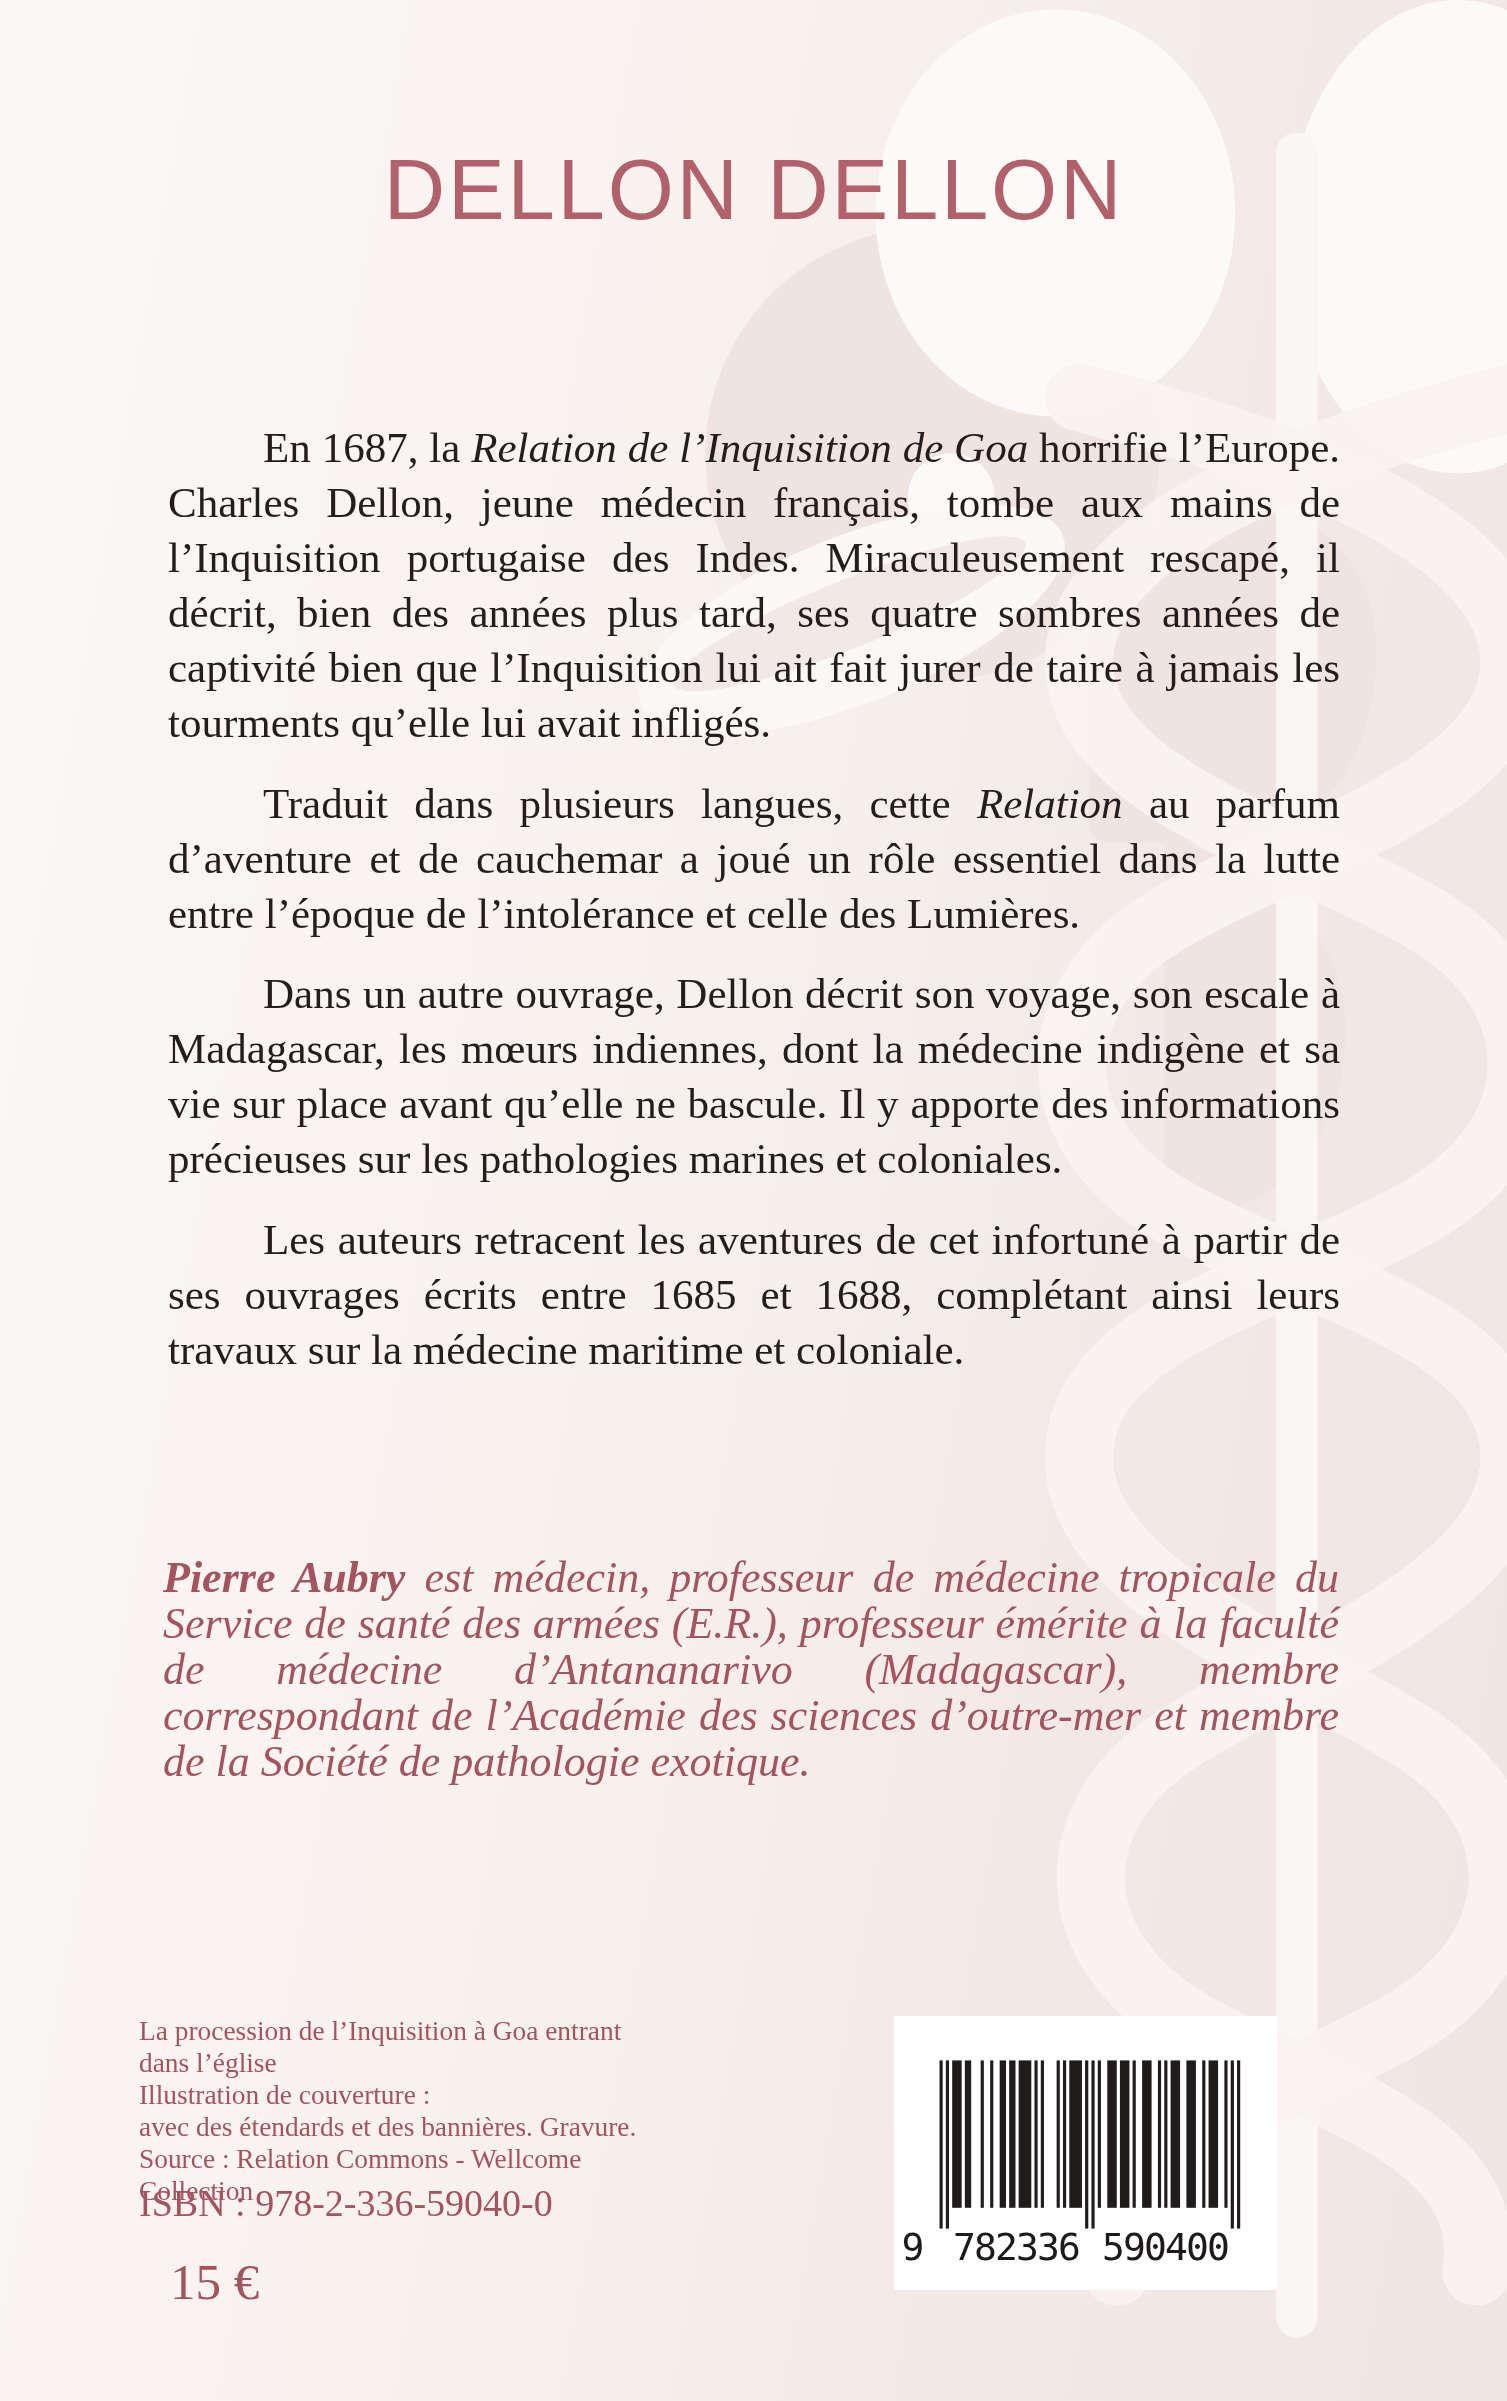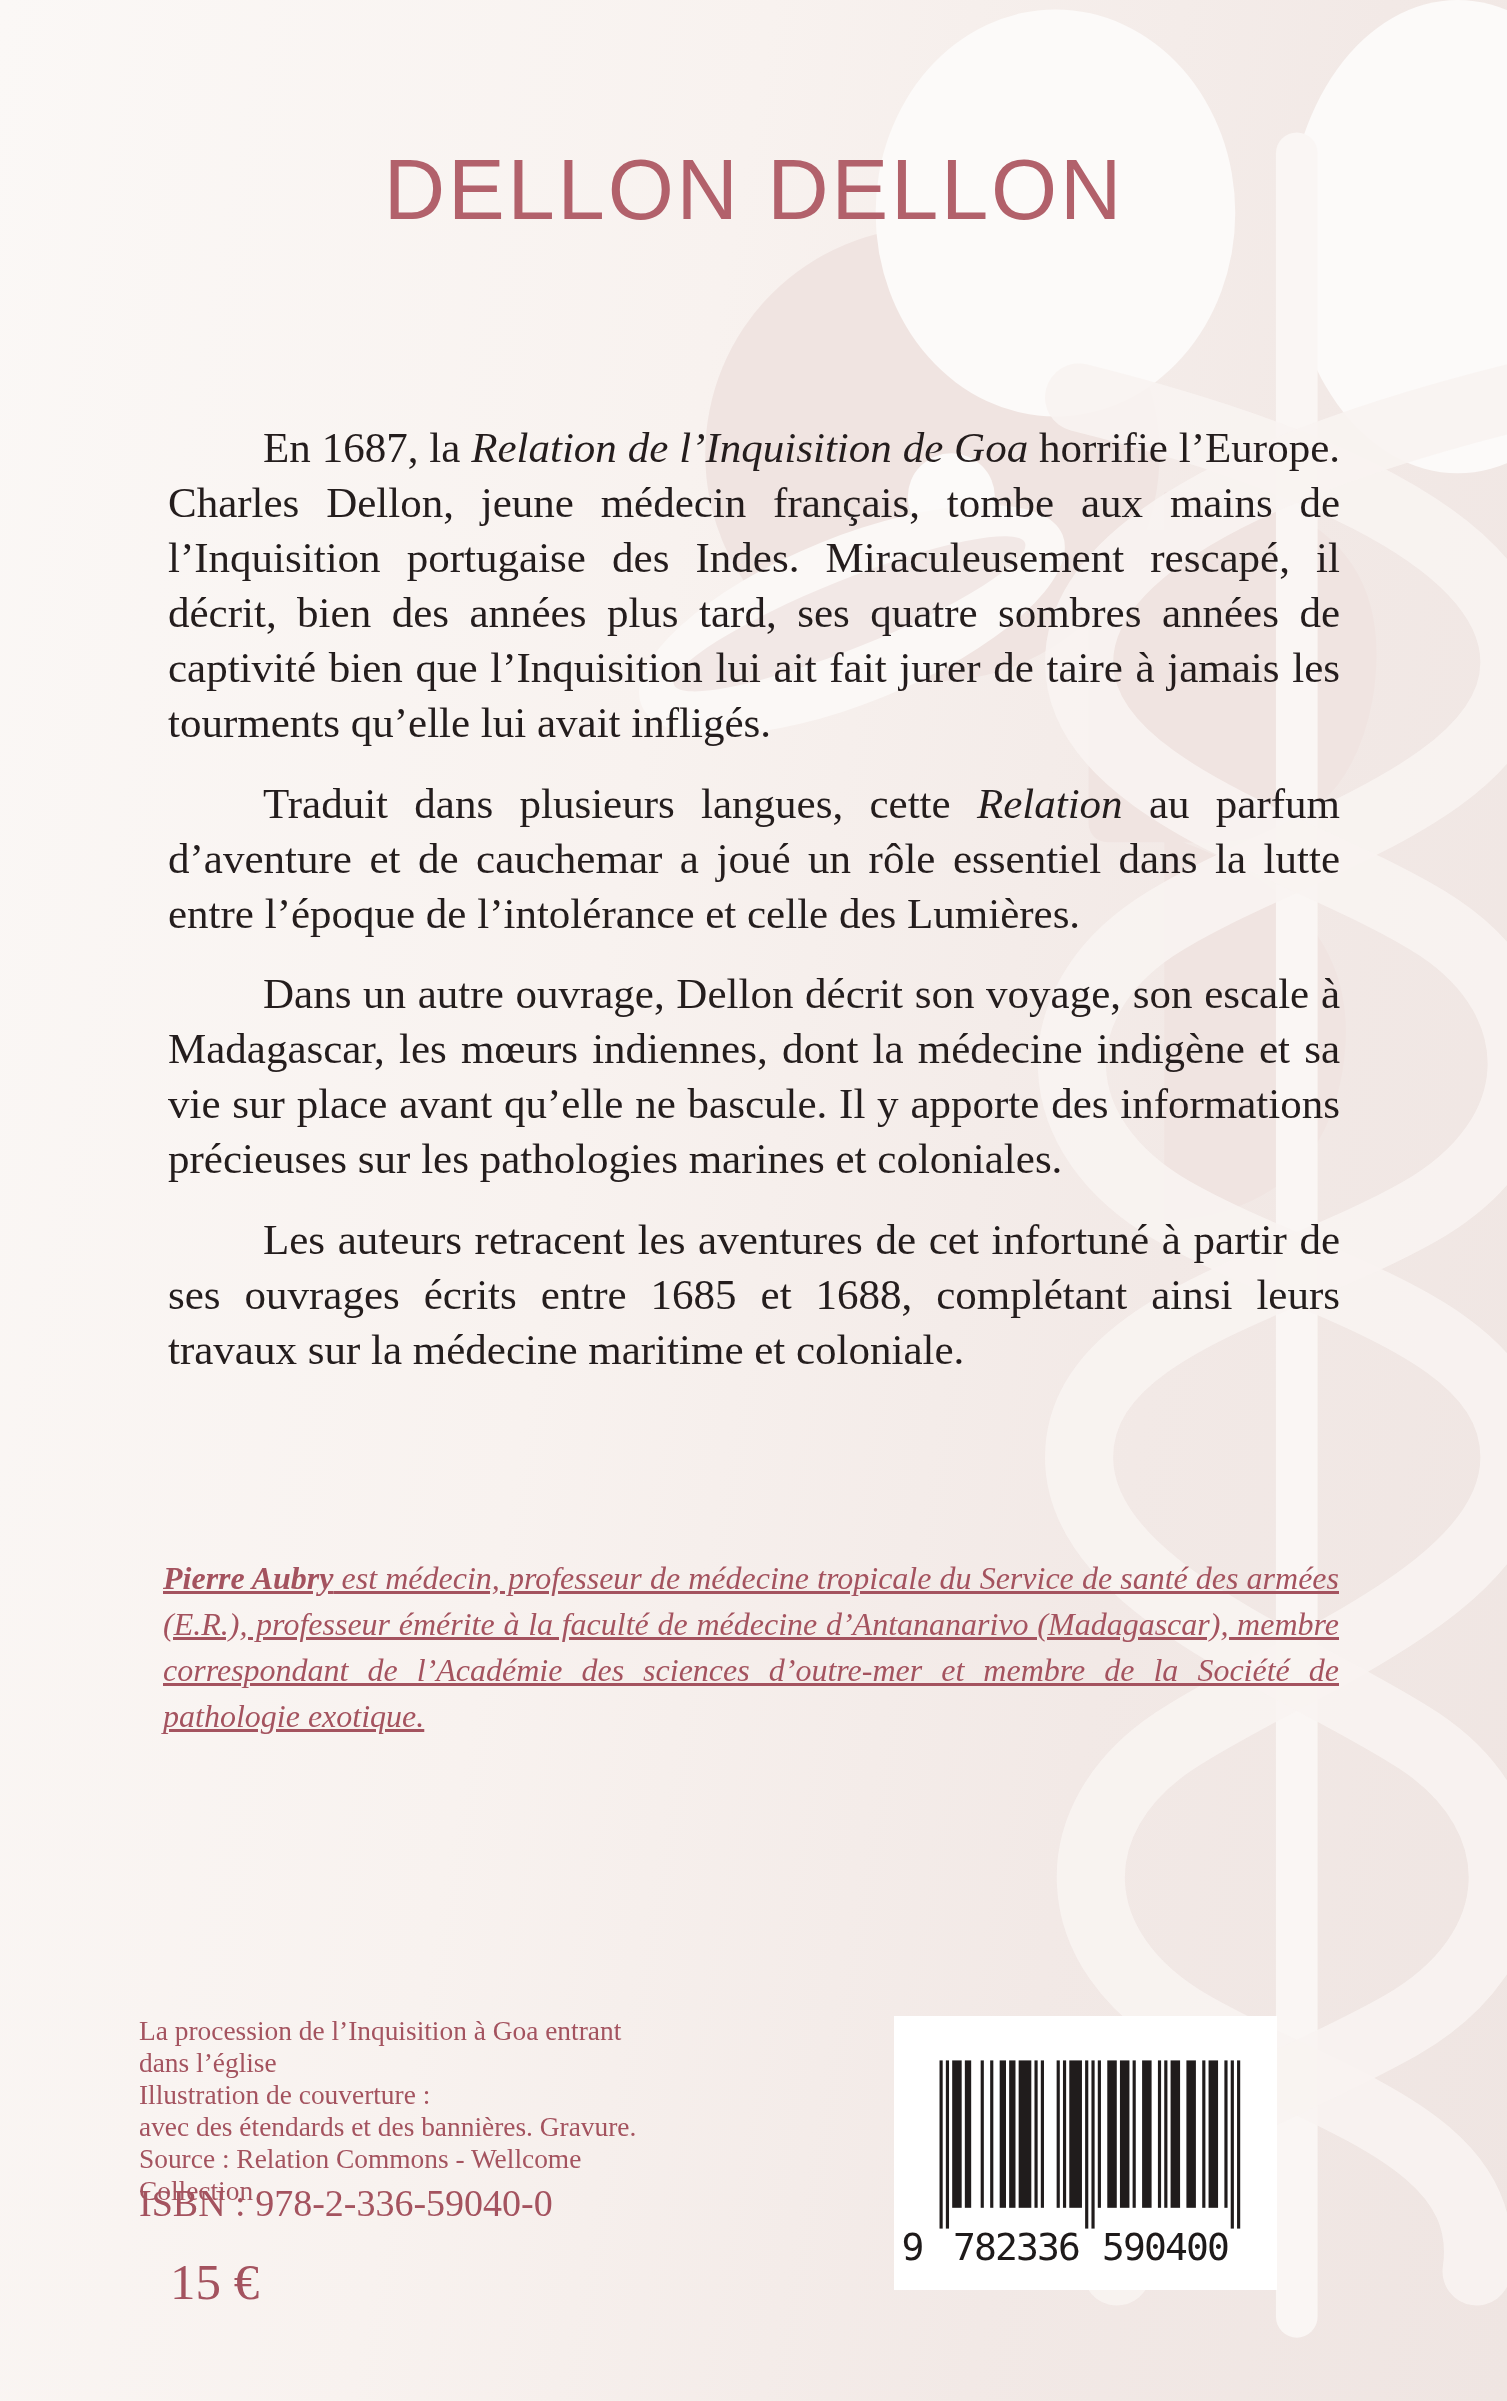--- a/index.html
+++ b/index.html
@@ -14,21 +14,21 @@
          letter-spacing:2.8px;line-height:95px;margin:0;color:#b2616b;}
   .subtitle{font-family:"Liberation Sans",sans-serif;font-weight:300;font-size:51px;
             letter-spacing:0.9px;line-height:59px;margin-top:13.2px;color:#b2616b;}
 
   .body-text{left:168px;top:420px;width:1172px;color:#241d1d;
              font-size:43px;line-height:55px;text-align:justify;}
   .body-text p{margin:0 0 25.6px 0;text-indent:95px;}
   .body-text .it{font-style:italic;}
 
   .bios{left:163px;top:1555px;width:1176px;color:#a4535f;
-        font-size:32px;line-height:46px;text-align:justify;font-style:italic;text-decoration:underline;}
+        font-size:44px;line-height:46px;text-align:justify;font-style:italic;}
   .bios p{margin:0 0 40px 0;}
   .bios .name{font-weight:bold;}
 
   .credit{left:139px;top:2015px;width:530px;color:#a4535f;
           font-size:27.4px;line-height:32px;}
   .isbn{left:139px;top:2181px;color:#a4535f;font-size:38px;}
   .price{left:170px;top:2253px;color:#a4535f;font-size:51px;}
 
   .barcode-box{left:894px;top:2016px;width:383px;height:274px;background:#ffffff;}
   .barcode-box svg{position:absolute;left:0;top:0;}

